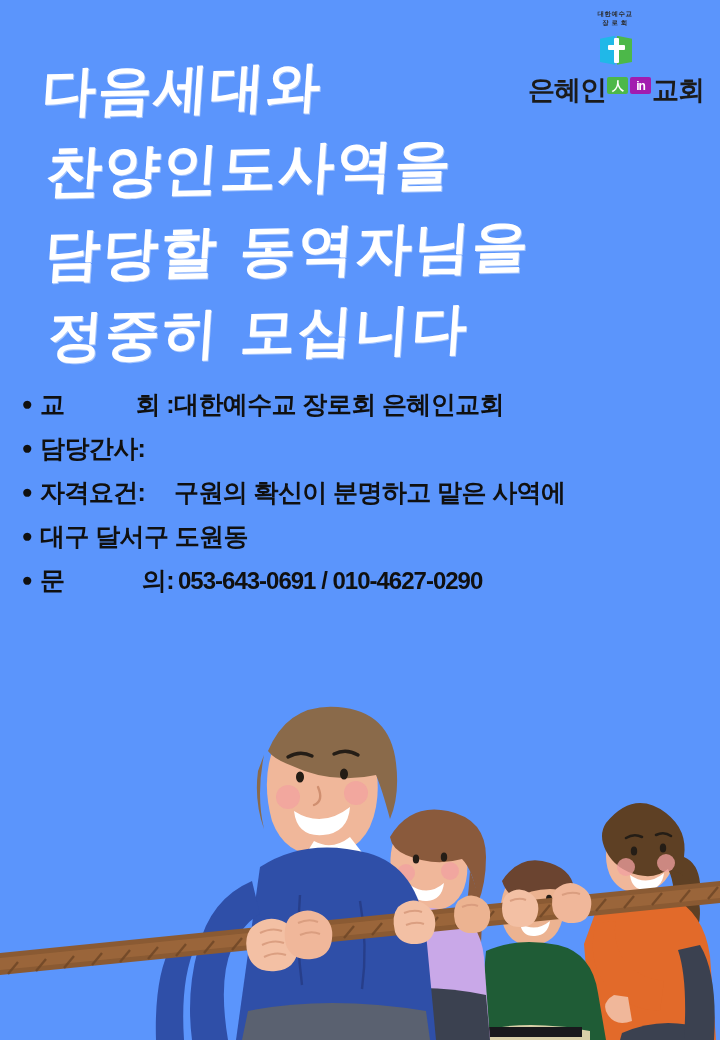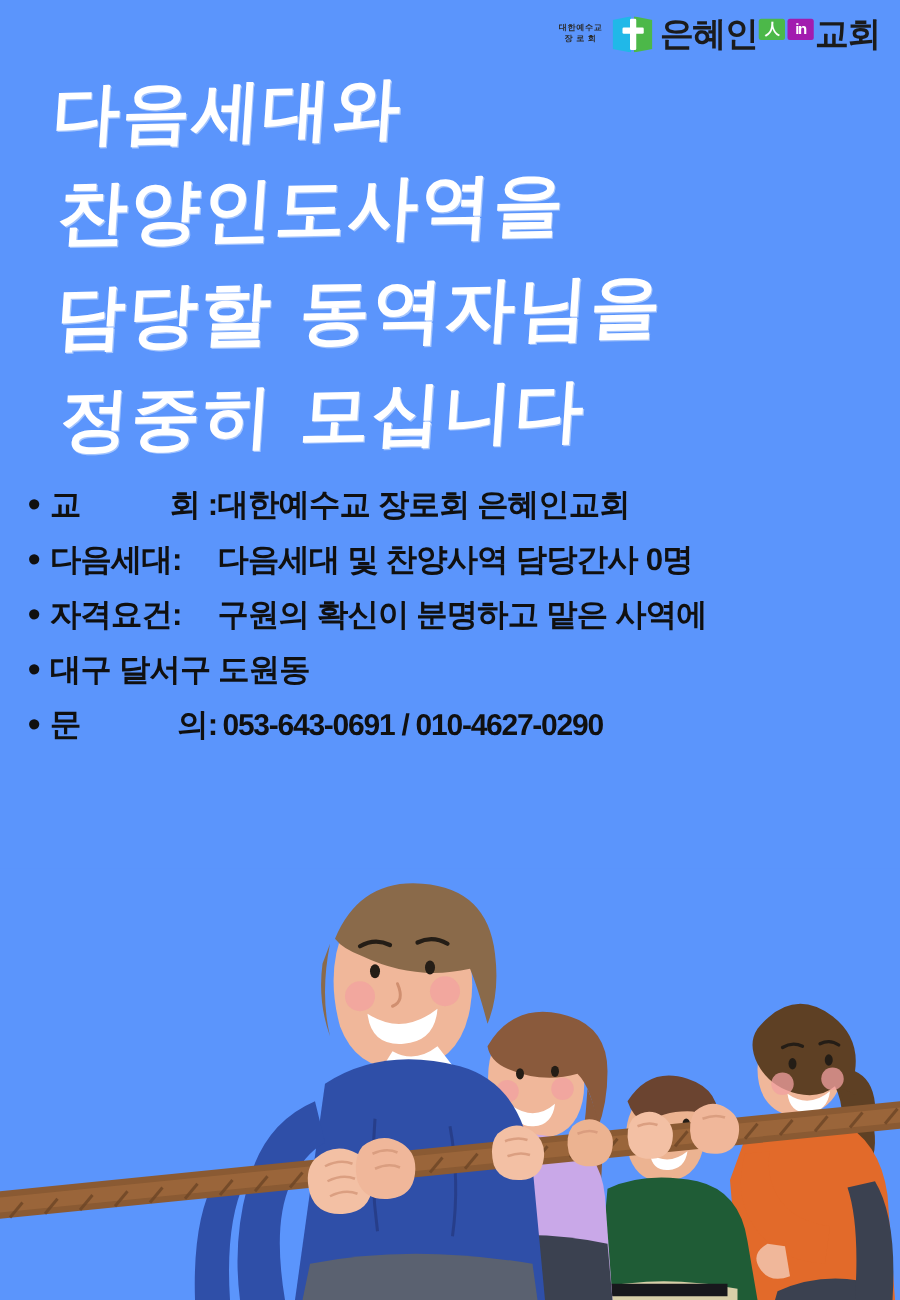--- a/index.html
+++ b/index.html
@@ -7,21 +7,21 @@
   body{
     width:720px;height:1040px;overflow:hidden;position:relative;
     background:#5b95fc;
     font-family:"Liberation Sans","DejaVu Sans",sans-serif;
   }
   .poster{position:absolute;inset:0;overflow:hidden;}
 
   
   .logo-bar{
     position:absolute;top:9px;right:16px;
-    display:flex;align-items:center;gap:5px;
+    display:flex;align-items:center;gap:5px;flex-direction:column;
   }
   .denom{
     display:flex;flex-direction:column;align-items:center;justify-content:center;
     font-size:6.5px;line-height:1.45;font-weight:700;color:#2a2a2a;
     letter-spacing:.5px;white-space:nowrap;padding-right:2px;
   }
   .door-mark{
     position:relative;width:34px;height:34px;flex:none;
   }
   .door-mark .leaf-l{
@@ -142,24 +142,23 @@
         <span class="bullet">●</span>
         <span class="label">
           <span>교</span>
           <span>회 :</span>
         </span>
         <span class="value">대한예수교 장로회 은혜인교회</span>
       </div>
       <div class="row">
         <span class="bullet">●</span>
         <span class="label">
-          <span>다음세대:</span>
+          <span>담당간사:</span>
           <span></span>
         </span>
-        <span class="value">다음세대 및 찬양사역  담당간사 0명</span>
       </div>
       <div class="row">
         <span class="bullet">●</span>
         <span class="label">
           <span>자격요건:</span>
           <span></span>
         </span>
         <span class="value">구원의 확신이 분명하고 맡은 사역에</span>
       </div>
       <div class="row">

